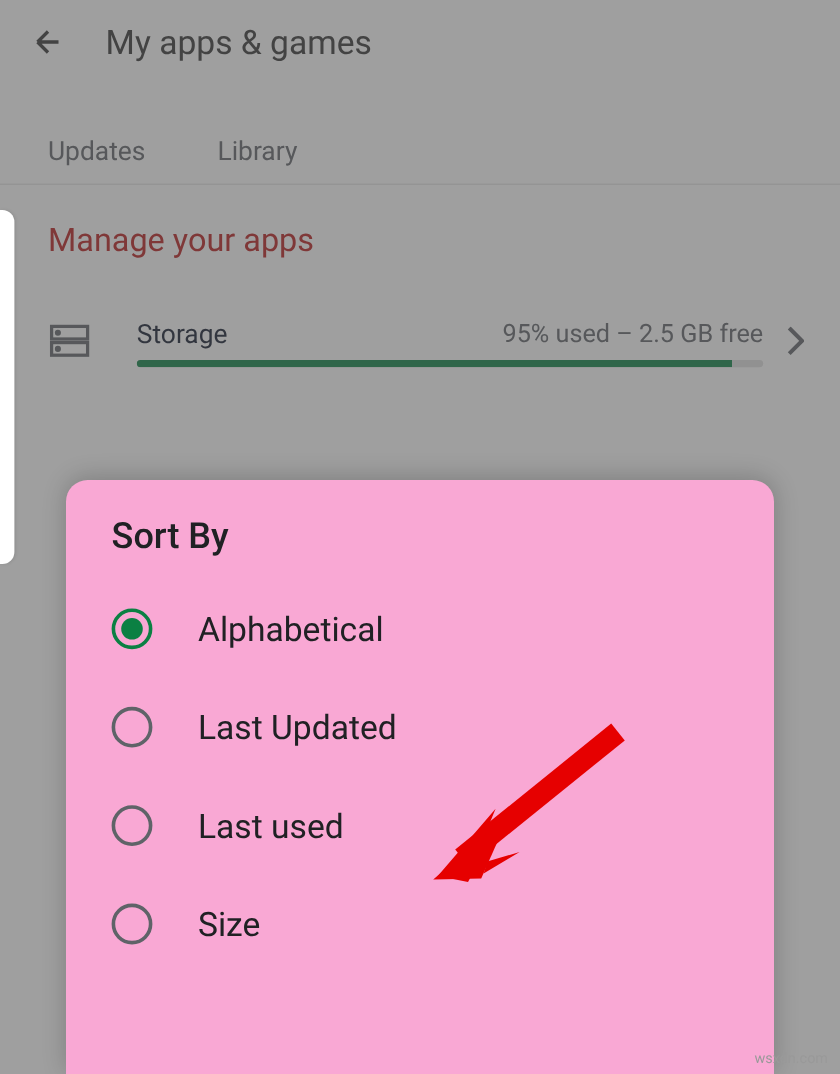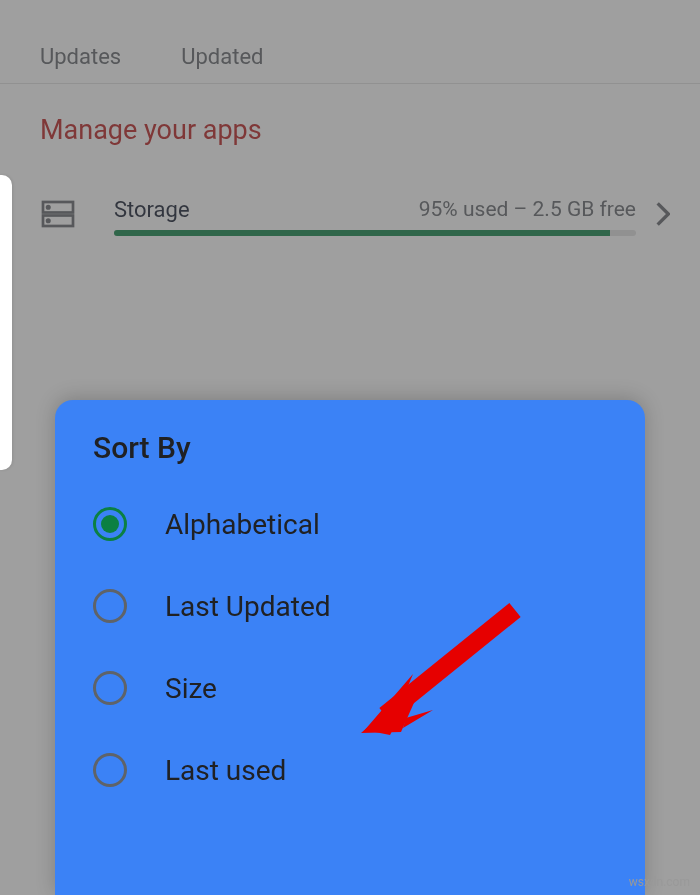--- a/index.html
+++ b/index.html
@@ -87,21 +87,21 @@
       margin-left: 20px;
       color: #5f6368;
     }
     .overlay {
       position: absolute; top: 0; left: 0; right: 0; bottom: 0;
       background: rgba(80,80,80,0.55);
     }
     .dialog {
       position: absolute;
       top: 400px; left: 55px; right: 55px; bottom: 0;
-      background: #3b82f6;
+      background: #f9a8d4;
       border-radius: 18px 18px 0 0;
       padding: 30px 0 0;
       box-shadow: 0 -2px 20px rgba(0,0,0,0.2);
     }
     .dialog-title {
       font-size: 30px;
       font-weight: 500;
       color: #202124;
       padding: 0 38px 18px;
     }
@@ -146,24 +146,32 @@
       width: 12px; height: 295px;
       background: #fff;
       border-radius: 0 10px 10px 0;
       box-shadow: 1px 0 3px rgba(0,0,0,0.1);
     }
   </style>
 </head>
 <body>
 
 <div class="background-layer">
+  <div class="header">
+    <div class="back-btn">
+      <svg width="30" height="30" viewBox="0 0 24 24" fill="none" stroke="#333" stroke-width="2.2">
+          <path d="M19 12H5M5 12l7-7M5 12l7 7"></path>
+        </svg>
+    </div>
+    <div class="page-title">My apps &amp; games</div>
+  </div>
 
   <div class="tabs">
     <div class="tab">Updates</div>
-    <div class="tab">Updated</div>
+    <div class="tab">Library</div>
   </div>
 
   <div class="section">
     <div class="section-title">Manage your apps</div>
   </div>
 
   <div class="storage-row">
     <div class="storage-icon">
       <svg width="36" height="36" viewBox="0 0 24 24" fill="none" stroke="#5f6368" stroke-width="1.8">
         <rect x="2" y="4" width="20" height="7" rx="0"></rect>
@@ -201,26 +209,26 @@
     <div class="option-label">Alphabetical</div>
   </div>
 
   <div class="sort-option">
     <div class="radio"></div>
     <div class="option-label">Last Updated</div>
   </div>
 
   <div class="sort-option">
     <div class="radio"></div>
+    <div class="option-label">Last used</div>
+  </div>
+
+  <div class="sort-option">
+    <div class="radio"></div>
     <div class="option-label">Size</div>
-  </div>
-
-  <div class="sort-option">
-    <div class="radio"></div>
-    <div class="option-label">Last used</div>
   </div>
 </div>
 
 <svg class="arrow-annotation" width="200" height="150" viewBox="0 0 200 150">
   <defs>
     <marker id="ah" markerWidth="1" markerHeight="1" refX="0" refY="0" orient="auto">
         <path d="M0 0"></path>
       </marker>
   </defs>
   <path d="M160 10 L30 115" stroke="#e60000" stroke-width="18" fill="none"></path>

